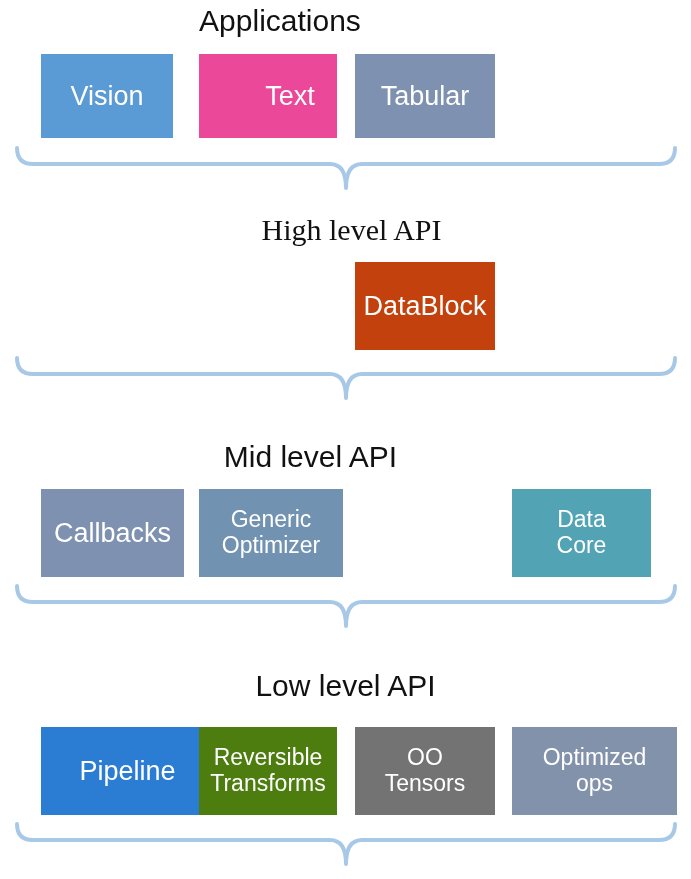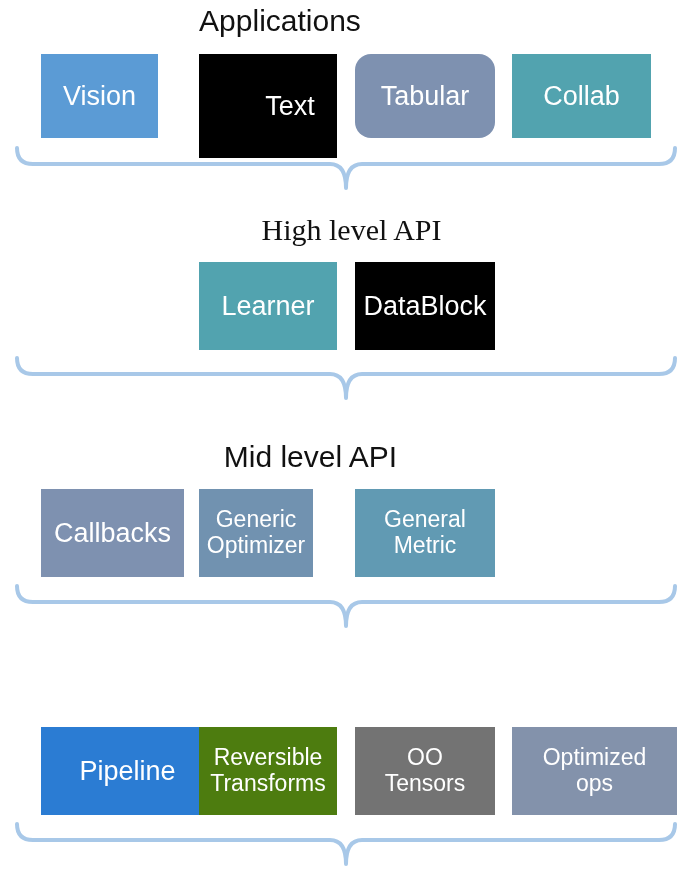--- a/index.html
+++ b/index.html
@@ -55,64 +55,59 @@
     width: 691px;
     height: 60px;
   }
   .brace-wrap svg { display: block; }
 </style>
 </head>
 <body>
 
 <div id="diagram">
     <div class="tier-title" style="position: absolute; left: 0px; top: 4px; width: 560px;">Applications</div>
-    <div class="node one-line" style="left: 41px; top: 54px; width: 117px; height: 84px; background: rgb(91, 155, 213);">
+    <div class="node one-line" style="left: 41px; top: 54px; width: 132px; height: 84px; background: rgb(91, 155, 213);">
       <span class="node-label">Vision</span>
     </div>
-    <div class="node one-line" style="left: 199px; top: 54px; width: 138px; height: 104px; background: #000000; padding-left: 44px;">
+    <div class="node one-line" style="left: 199px; top: 54px; width: 138px; height: 84px; background: #ec4899; padding-left: 44px;">
       <span class="node-label">Text</span>
     </div>
-    <div class="node one-line" style="left: 355px; top: 54px; width: 140px; height: 84px; background: rgb(126, 145, 176); border-radius: 16px;">
+    <div class="node one-line" style="left: 355px; top: 54px; width: 140px; height: 84px; background: rgb(126, 145, 176);">
       <span class="node-label">Tabular</span>
-    </div>
-    <div class="node one-line" style="left: 512px; top: 54px; width: 139px; height: 84px; background: rgb(82, 163, 175);">
-      <span class="node-label">Collab</span>
     </div>
     <div class="brace-wrap" style="top: 146px; height: 44px;">
       <svg width="691" height="44" viewBox="0 0 691 44">
         <path d="M 17 2 Q 17 18 33 18 L 330 18 Q 346 18 346 42 Q 346 18 362 18 L 659 18 Q 675 18 675 2" fill="none" stroke="#A8C8E8" stroke-width="4" stroke-linecap="round" stroke-linejoin="round"></path>
       </svg>
     </div>
     <div class="tier-title" style="position: absolute; left: 6px; top: 213px; width: 691px; font-family: Liberation Serif, serif;">High level API</div>
-    <div class="node one-line" style="left: 199px; top: 262px; width: 138px; height: 88px; background: rgb(82, 163, 175);">
-      <span class="node-label">Learner</span>
-    </div>
-    <div class="node one-line" style="left: 355px; top: 262px; width: 140px; height: 88px; background: #000000;">
+    <div class="node one-line" style="left: 355px; top: 262px; width: 140px; height: 88px; background: #c2410c;">
       <span class="node-label">DataBlock</span>
     </div>
     <div class="brace-wrap" style="top: 356px; height: 44px;">
       <svg width="691" height="44" viewBox="0 0 691 44">
         <path d="M 17 2 Q 17 18 33 18 L 330 18 Q 346 18 346 42 Q 346 18 362 18 L 659 18 Q 675 18 675 2" fill="none" stroke="#A8C8E8" stroke-width="4" stroke-linecap="round" stroke-linejoin="round"></path>
       </svg>
     </div>
     <div class="tier-title" style="position: absolute; left: 0px; top: 440px; width: 621px;">Mid level API</div>
     <div class="node one-line" style="left: 41px; top: 489px; width: 143px; height: 88px; background: rgb(126, 145, 176);">
       <span class="node-label">Callbacks</span>
     </div>
-    <div class="node two-line" style="left: 199px; top: 489px; width: 114px; height: 88px; background: rgb(113, 146, 176);">
+    <div class="node two-line" style="left: 199px; top: 489px; width: 144px; height: 88px; background: rgb(113, 146, 176);">
       <span class="node-label">Generic<br>Optimizer</span>
     </div>
-    <div class="node two-line" style="left: 355px; top: 489px; width: 140px; height: 88px; background: rgb(97, 154, 179);">
-      <span class="node-label">General<br>Metric</span>
+    <div class="node two-line" style="left: 512px; top: 489px; width: 139px; height: 88px; background: rgb(82, 163, 180);">
+      <span class="node-label">Data<br>Core</span>
     </div>
     <div class="brace-wrap" style="top: 584px; height: 44px;">
       <svg width="691" height="44" viewBox="0 0 691 44">
         <path d="M 17 2 Q 17 18 33 18 L 330 18 Q 346 18 346 42 Q 346 18 362 18 L 659 18 Q 675 18 675 2" fill="none" stroke="#A8C8E8" stroke-width="4" stroke-linecap="round" stroke-linejoin="round"></path>
       </svg>
     </div>
+    <div class="tier-title" style="position: absolute; left: 0px; top: 669px; width: 691px;">Low level API</div>
     <div class="node one-line" style="left: 41px; top: 727px; width: 173px; height: 88px; background: rgb(43, 124, 211);">
       <span class="node-label">Pipeline</span>
     </div>
     <div class="node two-line" style="left: 199px; top: 727px; width: 138px; height: 88px; background: #4d7c0f;">
       <span class="node-label">Reversible<br>Transforms</span>
     </div>
     <div class="node two-line" style="left: 355px; top: 727px; width: 140px; height: 88px; background: #737373;">
       <span class="node-label">OO<br>Tensors</span>
     </div>
     <div class="node two-line" style="left: 512px; top: 727px; width: 165px; height: 88px; background: rgb(131, 146, 171);">

